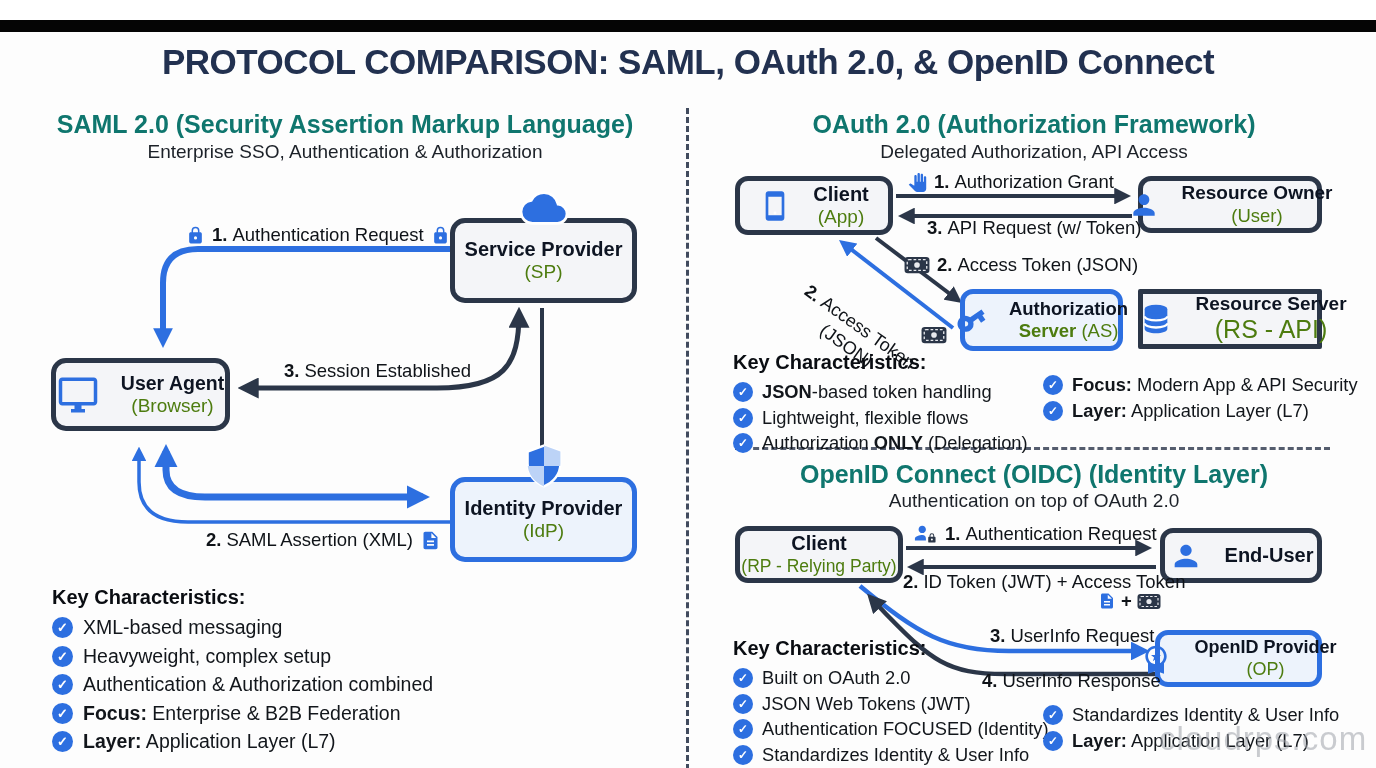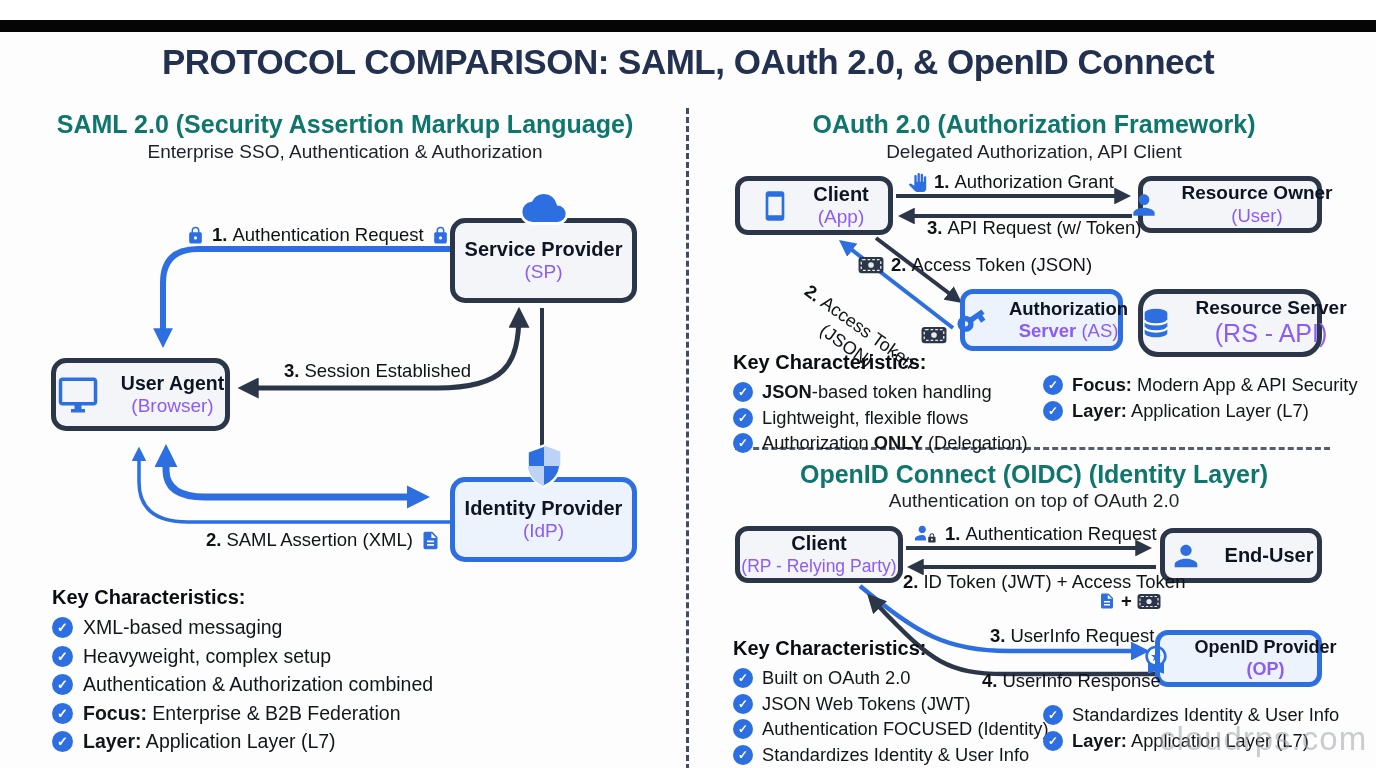--- a/index.html
+++ b/index.html
@@ -10,21 +10,21 @@
               font-size:35px;font-weight:800;letter-spacing:-0.5px;color:#223150;}
   .sec-title{position:absolute;text-align:center;font-size:25px;font-weight:800;color:#0f766e;}
   .sec-sub{position:absolute;text-align:center;font-size:19px;color:#1c2128;}
   svg.overlay{position:absolute;left:0;top:0;pointer-events:none;}
   .node{position:absolute;border-radius:15px;display:flex;align-items:center;justify-content:center;
         gap:22px;box-sizing:border-box;padding:2px 6px;}
   .node.dark{border:5px solid #2b3648;background:#f4f5f8;}
   .node.blue{border:5px solid #2d6fe0;background:#edf3fc;}
   .node .txt{text-align:center;}
   .node .l1{font-weight:700;font-size:20px;color:#0d1422;line-height:1.18;white-space:nowrap;}
-  .node .l2{font-size:19px;color:#8b5cf6;line-height:1.18;white-space:nowrap;}
+  .node .l2{font-size:19px;color:#4d7c0f;line-height:1.18;white-space:nowrap;}
   .node .l2 .b{font-weight:700;}
   .topicon{position:absolute;left:50%;transform:translateX(-50%);}
   .flow{position:absolute;display:flex;align-items:center;gap:7px;font-size:18.5px;
         color:#0f1318;white-space:nowrap;}
   .fnum{font-weight:700;margin-right:5px;}
   .rot{position:absolute;transform-origin:0 0;font-size:18px;color:#0f1318;text-align:center;
        line-height:1.25;white-space:nowrap;}
   .chk{position:absolute;}
   .chk-h{font-weight:800;font-size:20px;color:#0a0d12;margin-bottom:7px;}
   .chk-row{display:flex;align-items:center;gap:10px;margin-bottom:5.5px;font-size:19.5px;color:#12161b;white-space:nowrap;}
@@ -174,21 +174,21 @@
           <span><span class="b">Focus:</span><span> Enterprise &amp; B2B Federation</span></span>
         </div>
         <div class="chk-row">
           <span class="chk-ic">✓</span>
           <span><span class="b">Layer:</span><span> Application Layer (L7)</span></span>
         </div>
       </div>
   </div>
 
   <div class="sec-title" style="left:714px;width:640px;top:90px;">OAuth 2.0 (Authorization Framework)</div>
-  <div class="sec-sub" style="left:714px;width:640px;top:121px;">Delegated Authorization, API Client</div>
+  <div class="sec-sub" style="left:714px;width:640px;top:121px;">Delegated Authorization, API Access</div>
 
   <div class="node dark" style="left:735px;top:156px;width:158px;height:59px;border-radius:13px;">
     <span class="icon">
         <svg width="32" height="36" viewBox="0 0 24 24" fill="#2d6fe0">
           <path d="M17 1H7c-1.1 0-2 .9-2 2v18c0 1.1.9 2 2 2h10c1.1 0 2-.9 2-2V3c0-1.1-.9-2-2-2zm0 18H7V5h10v14z"></path>
           <circle cx="12" cy="17.2" r="1.1" fill="#fff"></circle>
         </svg>
       </span>
     <div class="txt">
         <div class="l1">Client</div>
@@ -215,21 +215,21 @@
             <path d="M12.65 10A5.99 5.99 0 0 0 7 6c-3.31 0-6 2.69-6 6s2.69 6 6 6a5.99 5.99 0 0 0 5.65-4H17v4h4v-4h2v-4H12.65zM7 14c-1.1 0-2-.9-2-2s.9-2 2-2 2 .9 2 2-.9 2-2 2z"></path>
           </g>
         </svg>
       </span>
     <div class="txt">
         <div class="l1" style="font-size:18.5px;">Authorization</div>
     <div class="l2" style="font-size:18.5px;"><span class="b">Server</span> <span>(AS)</span></div>
       </div>
   </div>
 
-  <div class="node dark" style="left:1138px;top:269px;width:184px;height:68px;border-radius:20px;padding-left:32px;">
+  <div class="node dark" style="left:1138px;top:269px;width:184px;height:60px;border-radius:2px;padding-left:32px;">
     <span class="icon">
         <svg width="34" height="34" viewBox="0 0 24 24">
           <path fill="#2d6fe0" d="M4 5v14c0 1.7 3.6 3 8 3s8-1.3 8-3V5H4z"></path>
           <ellipse cx="12" cy="5" rx="8" ry="3" fill="#2d6fe0"></ellipse>
           <path d="M4 10c0 1.7 3.6 3 8 3s8-1.3 8-3" fill="none" stroke="#fff" stroke-width="1.6"></path>
           <path d="M4 15c0 1.7 3.6 3 8 3s8-1.3 8-3" fill="none" stroke="#fff" stroke-width="1.6"></path>
         </svg>
       </span>
     <div class="txt">
         <div class="l1" style="font-size:19px;">Resource Server</div>
@@ -243,21 +243,21 @@
           <path d="M23 5.5V20c0 2.2-1.8 4-4 4h-7.3c-1.08 0-2.1-.43-2.85-1.19L1 14.83s1.26-1.23 1.3-1.25c.22-.19.49-.29.79-.29.22 0 .42.06.6.16.04.01 4.31 2.46 4.31 2.46V4c0-.83.67-1.5 1.5-1.5S11 3.17 11 4v7h1V1.5c0-.83.67-1.5 1.5-1.5S15 .67 15 1.5V11h1V2.5c0-.83.67-1.5 1.5-1.5s1.5.67 1.5 1.5V11h1V5.5c0-.83.67-1.5 1.5-1.5s1.5.67 1.5 1.5z"></path>
         </svg>
       </span>
     <span><span class="fnum">1.</span><span>Authorization Grant</span></span>
   </div>
 
   <div class="flow" style="left:927px;top:197px;">
     <span><span class="fnum">3.</span><span>API Request (w/ Token)</span></span>
   </div>
 
-  <div class="flow" style="left:858px;top:234px;">
+  <div class="flow" style="left:904px;top:234px;">
     <span class="icon">
         <svg width="26" height="18" viewBox="0 0 24 16">
           <rect x="0.5" y="0.5" width="23" height="15" rx="3" fill="#2b3648"></rect>
           <rect x="3" y="3" width="18" height="10" rx="1.5" fill="none" stroke="#e8eaee" stroke-width="1.2" stroke-dasharray="2.5 1.8"></rect>
           <circle cx="12" cy="8" r="2.6" fill="#e8eaee"></circle>
         </svg>
       </span>
     <span><span class="fnum">2.</span><span>Access Token (JSON)</span></span>
   </div>
 
@@ -326,21 +326,21 @@
   </div>
 
   <div class="node blue" style="left:1155px;top:610px;width:167px;height:57px;border-radius:13px;">
     <span class="icon">
         <svg width="32" height="32" viewBox="0 0 24 24" fill="#2d6fe0">
           <path d="M9.68 13.69 12 11.93l2.31 1.76-.88-2.85L15.75 9h-2.84L12 6.19 11.09 9H8.25l2.32 1.84-.89 2.85ZM20 10c0-4.42-3.58-8-8-8s-8 3.58-8 8c0 2.03.76 3.87 2 5.28V23l6-2 6 2v-7.72c1.24-1.41 2-3.25 2-5.28Zm-8-6c3.31 0 6 2.69 6 6s-2.69 6-6 6-6-2.69-6-6 2.69-6 6-6Z"></path>
         </svg>
       </span>
     <div class="txt">
         <div class="l1" style="font-size:18px;">OpenID Provider</div>
-    <div class="l2" style="font-size:18px;font-weight:bold;">(OP)</div>
+    <div class="l2" style="font-size:18px;">(OP)</div>
       </div>
   </div>
 
   <div class="flow" style="left:912px;top:503px;">
     <span class="icon">
         <svg width="26" height="22" viewBox="0 0 28 24">
           <g fill="#2d6fe0">
             <path d="M11 11c2.21 0 4-1.79 4-4s-1.79-4-4-4-4 1.79-4 4 1.79 4 4 4zm0 2c-2.67 0-8 1.34-8 4v2h12v-2c0-2.66-1.33-4-4-4z"></path>
           </g>
           <g fill="#2b3648">

